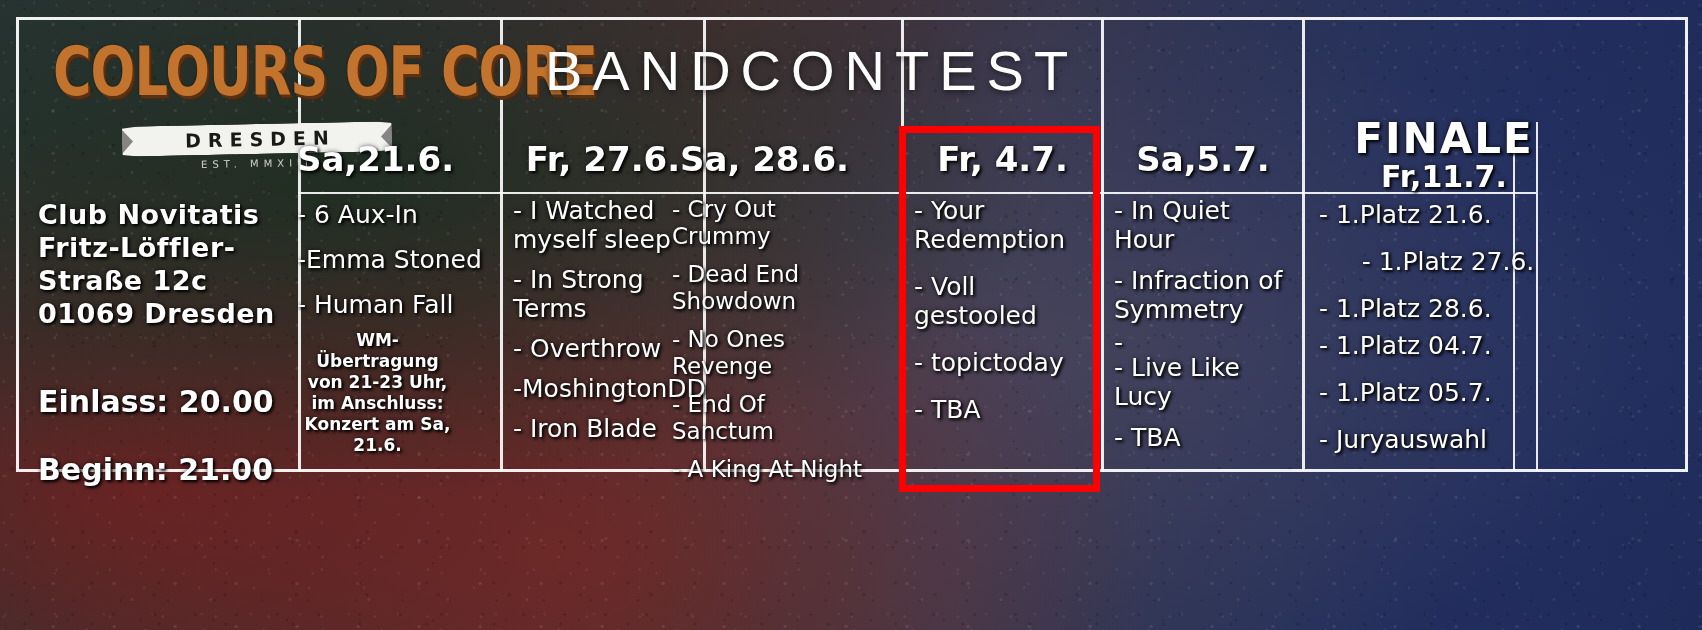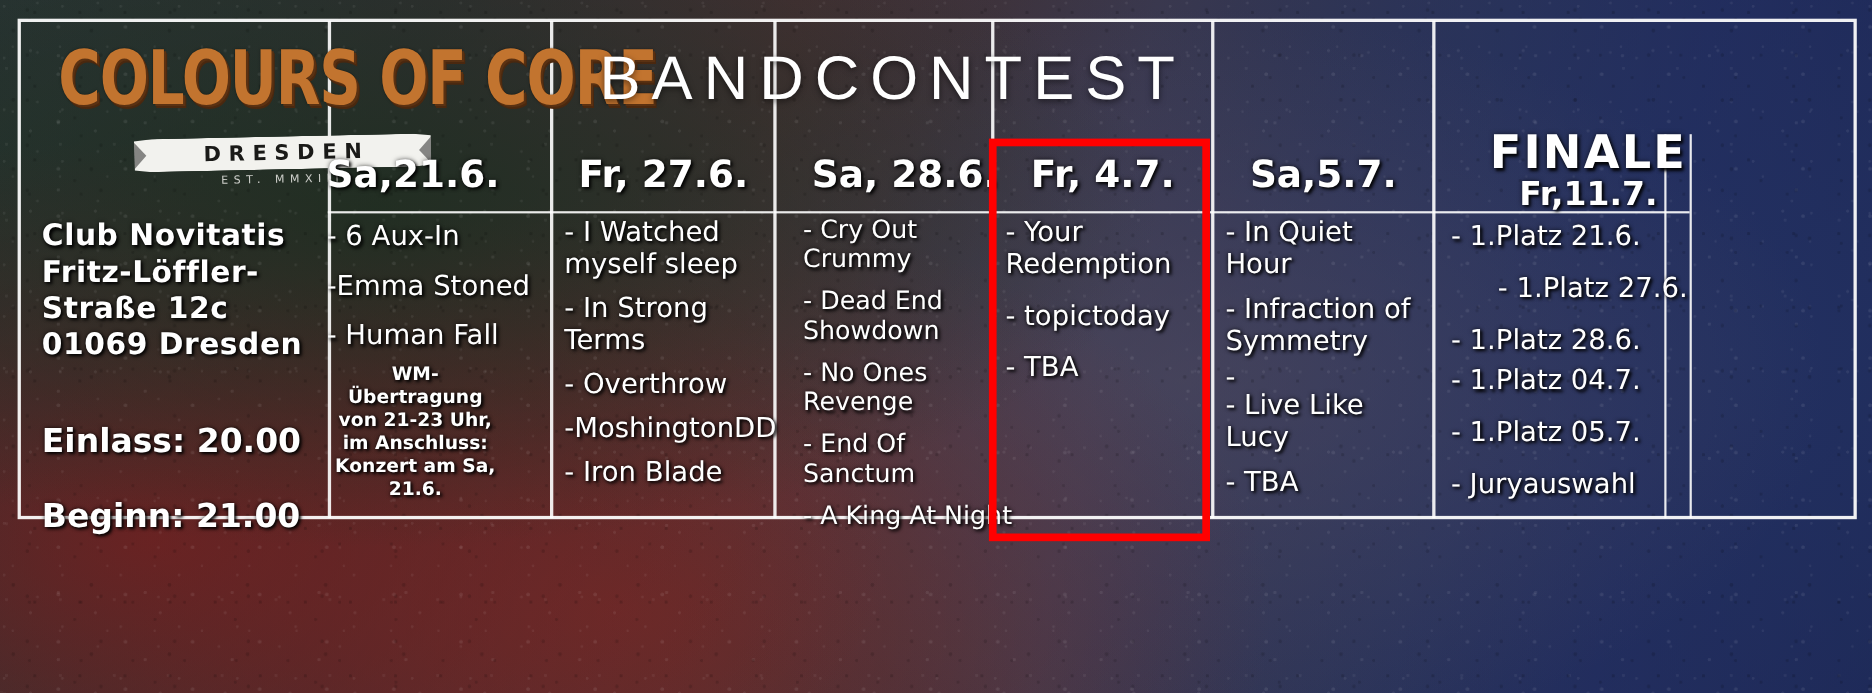--- a/index.html
+++ b/index.html
@@ -322,35 +322,36 @@
     <div class="col-head">Fr, 27.6.</div>
     <div class="col-list" style="top:177px;">
       <div class="band wrap">- I Watched myself sleep</div>
       <div class="band wrap" style="margin-top:9px;">- In Strong Terms</div>
       <div class="band" style="margin-top:9px;">- Overthrow</div>
       <div class="band" style="margin-top:9px;">-MoshingtonDD</div>
       <div class="band" style="margin-top:9px;">- Iron Blade</div>
     </div>
   </div>
 
-  <div class="col" style="left:724px; width:197px;">
+  <div class="col" style="left:666px; width:197px;">
     <div class="col-head">Sa, 28.6.</div>
     <div class="col-list" style="top:177px; left:6px;">
       <div class="band wrap" style="font-size:23px; line-height:27px;">- Cry Out Crummy</div>
       <div class="band wrap" style="font-size:23px; line-height:27px; margin-top:4px;">- Dead End Showdown</div>
       <div class="band wrap" style="font-size:23px; line-height:27px; margin-top:4px;">- No Ones Revenge</div>
       <div class="band wrap" style="font-size:23px; line-height:27px; margin-top:4px;">- End Of Sanctum</div>
       <div class="band" style="font-size:23px; line-height:27px; margin-top:4px;">- A King At Night</div>
     </div>
   </div>
 
   <div class="col" style="left:904px; width:197px;">
     <div class="col-head">Fr, 4.7.</div>
     <div class="col-list" style="top:177px;">
       <div class="band wrap">- Your Redemption</div>
+      <div class="band wrap" style="margin-top:18px;">- Voll gestooled</div>
       <div class="band" style="margin-top:18px;">- topictoday</div>
       <div class="band" style="margin-top:18px;">- TBA</div>
     </div>
   </div>
   <div class="redbox"></div>
 
   <div class="col" style="left:1104px; width:198px;">
     <div class="col-head">Sa,5.7.</div>
     <div class="col-list" style="top:177px;">
       <div class="band wrap">- In Quiet Hour</div>

